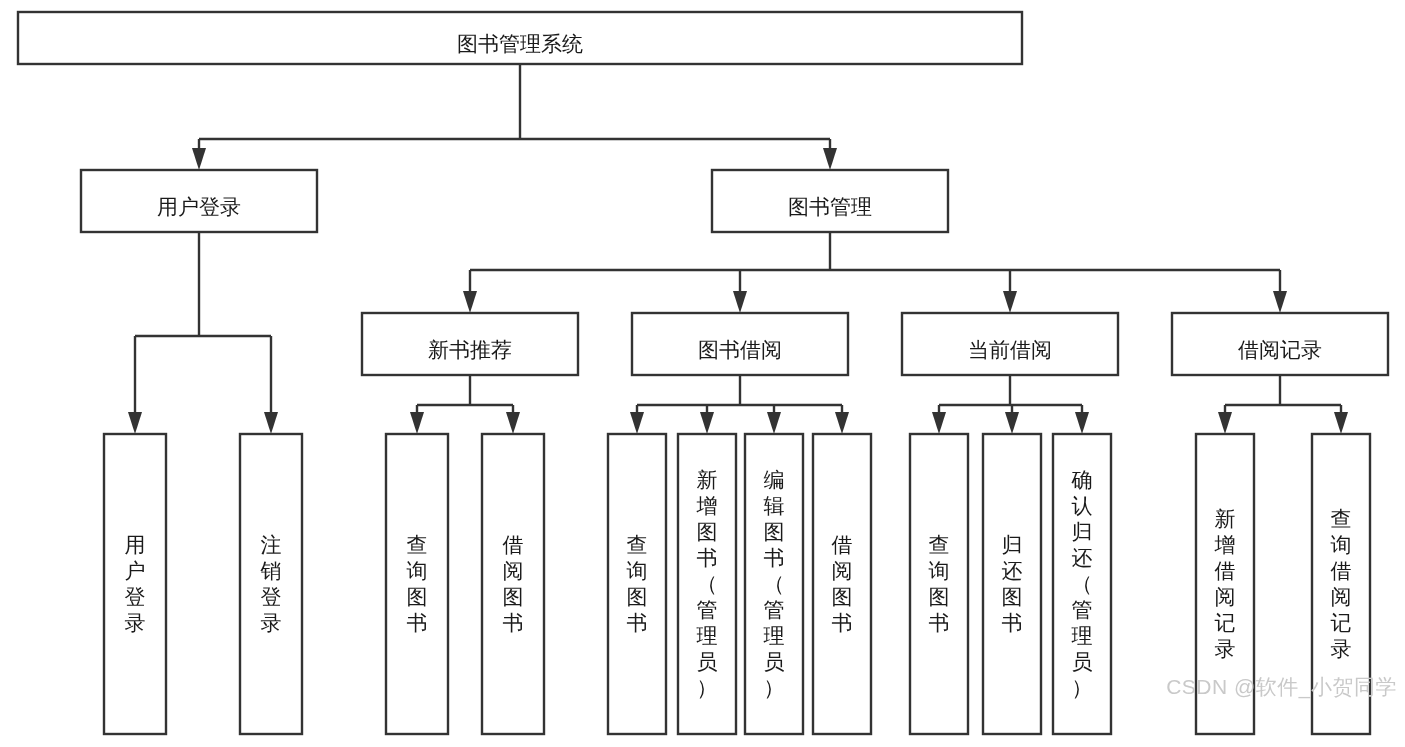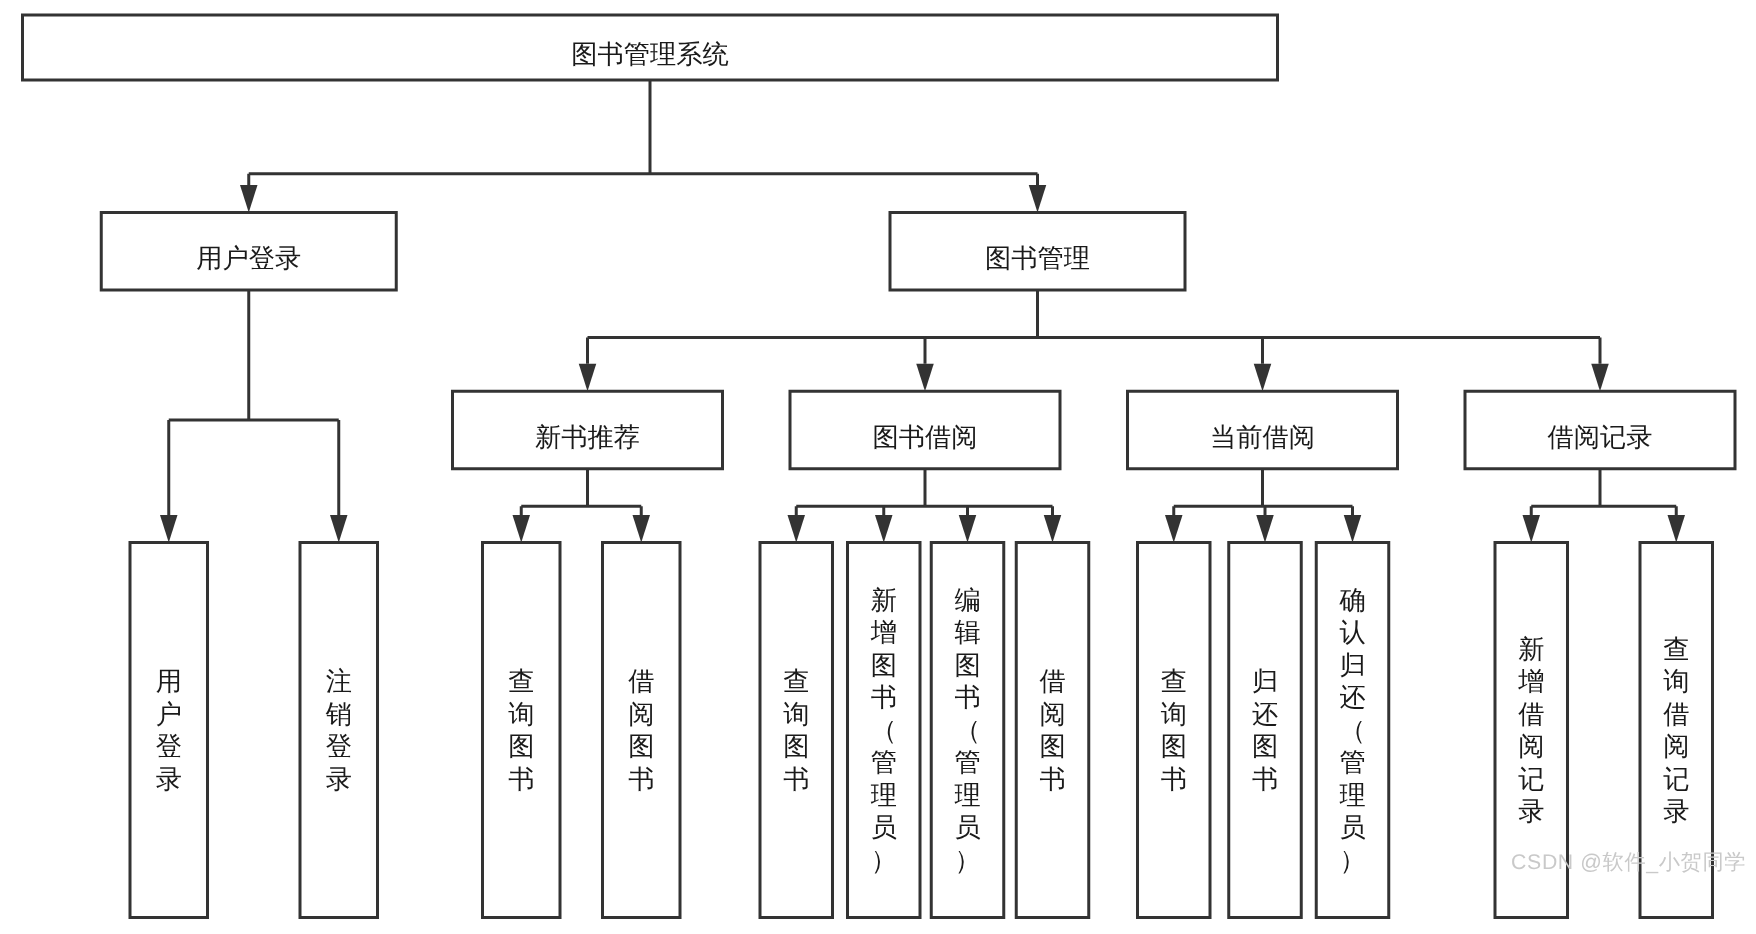--- a/index.html
+++ b/index.html
@@ -50,21 +50,21 @@
   }
   .edge-arrow {
     fill: #333333;
     stroke: none;
   }
   .watermark-text {
     position: absolute;
     right: 8px;
     bottom: 4px;
     font-family: "Liberation Sans", "DejaVu Sans", sans-serif;
-    font-size: 17px;
+    font-size: 21px;
     color: #c9c9c9;
     white-space: nowrap;
     user-select: none;
     letter-spacing: 0.5px;
   }
 </style>
 </head>
 <body>
 
 <div id="diagram-root">

